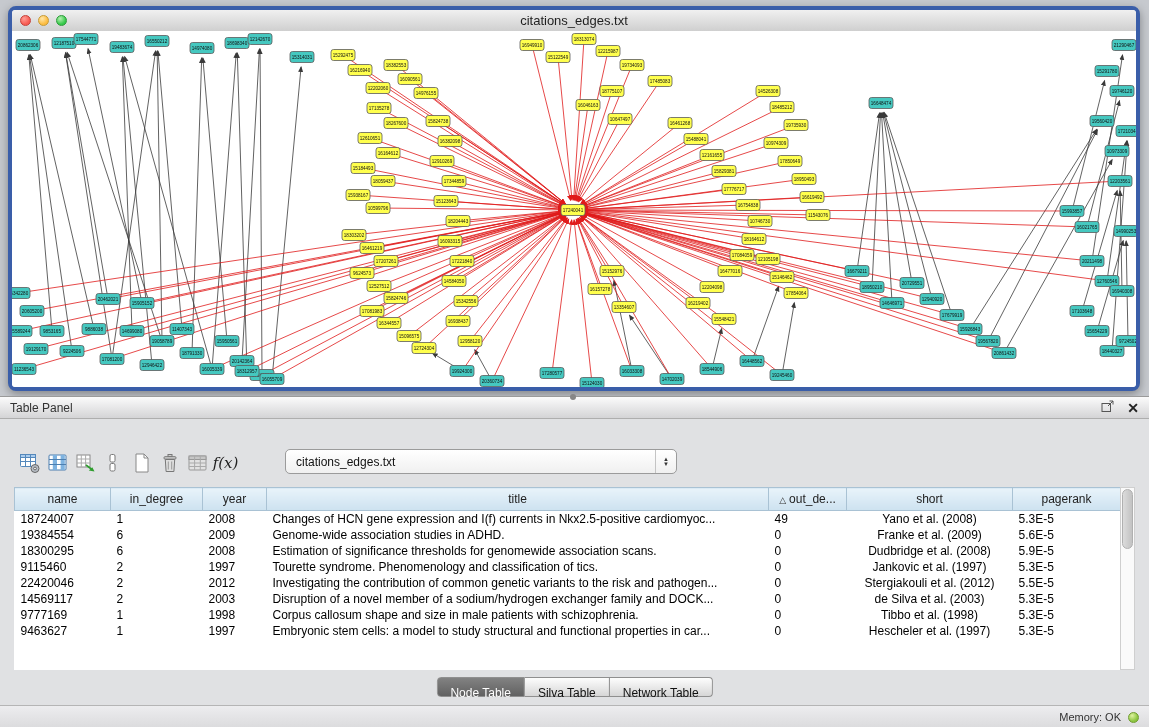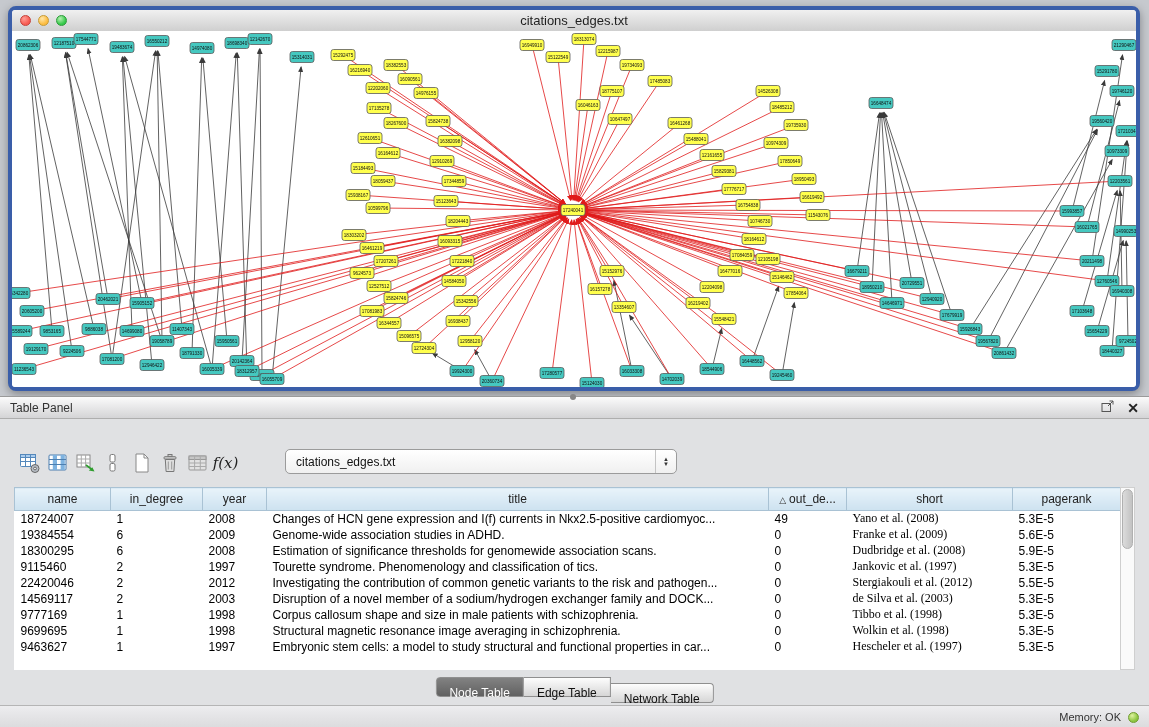--- a/index.html
+++ b/index.html
@@ -34,30 +34,30 @@
     background:linear-gradient(#ffffff,#f0f0f0);border:1px solid #9b9b9b;border-radius:5px;
     display:flex;align-items:center;padding-left:10px;font-size:12px;color:#111;}
   .combo-arrows{margin-left:auto;width:20px;height:100%;display:flex;flex-direction:column;align-items:center;justify-content:center;
     border-left:1px solid #c4c4c4;font-size:6px;color:#333;line-height:5px;}
 
   .table-wrap{position:absolute;left:14px;top:90px;width:1106px;height:183px;background:#fff;overflow:hidden;}
   table{border-collapse:collapse;table-layout:fixed;width:1106px;font-size:12px;}
   th{height:20px;background:linear-gradient(#e8f3fa,#cde2f0);border:1px solid #a9c2d4;font-weight:normal;
     color:#222;text-align:center;padding:4px 4px;overflow:hidden;white-space:nowrap;box-sizing:border-box;}
   td{height:16px;padding:0 6px;white-space:nowrap;overflow:hidden;color:#000;box-sizing:border-box;}
-  td.c5{text-align:left;font-family:Liberation Serif, serif;}
+  td.c5{text-align:center;}
   .sort-tri{font-size:9px;margin-right:3px;color:#333;}
   .vscroll{position:absolute;left:1120px;top:90px;width:15px;height:183px;background:#fafafa;border:1px solid #cfcfcf;box-sizing:border-box;}
   .vthumb{margin:1px;height:58px;background:linear-gradient(90deg,#dcdcdc,#c2c2c2);border-radius:6px;border:1px solid #b0b0b0;}
 
   .tabbar{position:absolute;top:280px;left:50%;transform:translateX(-50%);display:flex;}
   .tab{height:20px;padding:8px 13px;font-size:12px;font-family:"Liberation Sans",sans-serif;color:#111;
     background:linear-gradient(#fdfdfd,#d6d6d6);border:1px solid #8f8f8f;border-left-width:0;}
   .tab:first-child{border-left-width:1px;border-radius:4px 0 0 4px;}
-  .tab:last-child{border-radius:0 4px 4px 0;margin-top:6px;}
+  .tab:last-child{border-radius:0 4px 4px 0;}
   .tab.active{background:linear-gradient(#828282,#616161);color:#fff;}
 
   .statusbar{position:absolute;left:0;right:0;bottom:0;height:22px;background:linear-gradient(#ededef,#dbdbdd);
     border-top:1px solid #b5b5b5;display:flex;align-items:center;justify-content:flex-end;gap:7px;padding:0 10px;font-size:11px;color:#333;}
   .mem-dot{width:11px;height:11px;border-radius:50%;box-sizing:border-box;
     background:radial-gradient(circle at 35% 30%,#dff2a0,#8bc53f 65%);border:1px solid #6f9c2f;}
 </style>
 </head>
 <body>
 
@@ -974,47 +974,38 @@
             <tr>
               <td class="c0">9777169</td>
               <td class="c1">1</td>
               <td class="c2">1998</td>
               <td class="c3">Corpus callosum shape and size in male patients with schizophrenia.</td>
               <td class="c4">0</td>
               <td class="c5">Tibbo et al. (1998)</td>
               <td class="c6">5.3E-5</td>
             </tr>
             <tr>
-              <td class="c0">9699695</td>
-              <td class="c1">1</td>
-              <td class="c2">1998</td>
-              <td class="c3">Structural magnetic resonance image averaging in schizophrenia.</td>
-              <td class="c4">0</td>
-              <td class="c5">Wolkin et al. (1998)</td>
-              <td class="c6">5.3E-5</td>
-            </tr>
-            <tr>
               <td class="c0">9463627</td>
               <td class="c1">1</td>
               <td class="c2">1997</td>
               <td class="c3">Embryonic stem cells: a model to study structural and functional properties in car...</td>
               <td class="c4">0</td>
               <td class="c5">Hescheler et al. (1997)</td>
               <td class="c6">5.3E-5</td>
             </tr>
           </tbody>
       </table>
     </div>
     <div class="vscroll">
         <div class="vthumb"></div>
       </div>
 
     <div class="tabbar">
       <button class="tab active">Node Table</button>
-      <button class="tab">Edge Table</button>
+      <button class="tab">Silva Table</button>
       <button class="tab">Network Table</button>
     </div>
 
     <div class="statusbar">
       <span>Memory: OK</span>
       <span class="mem-dot"></span>
     </div>
   </div>
 </div>
 

